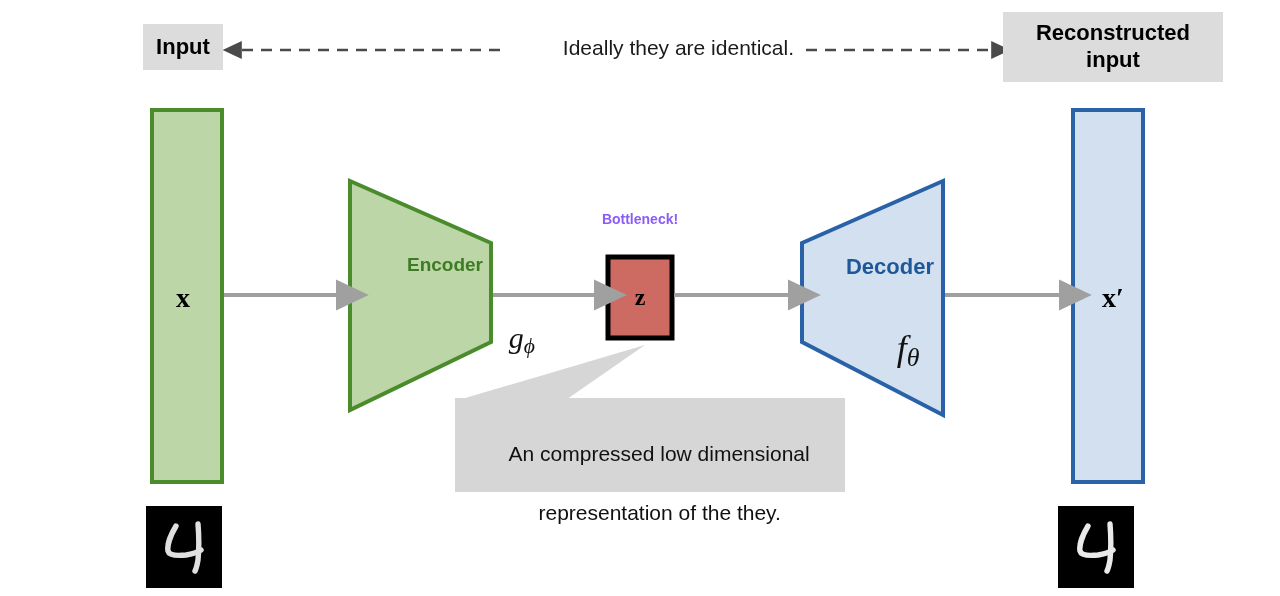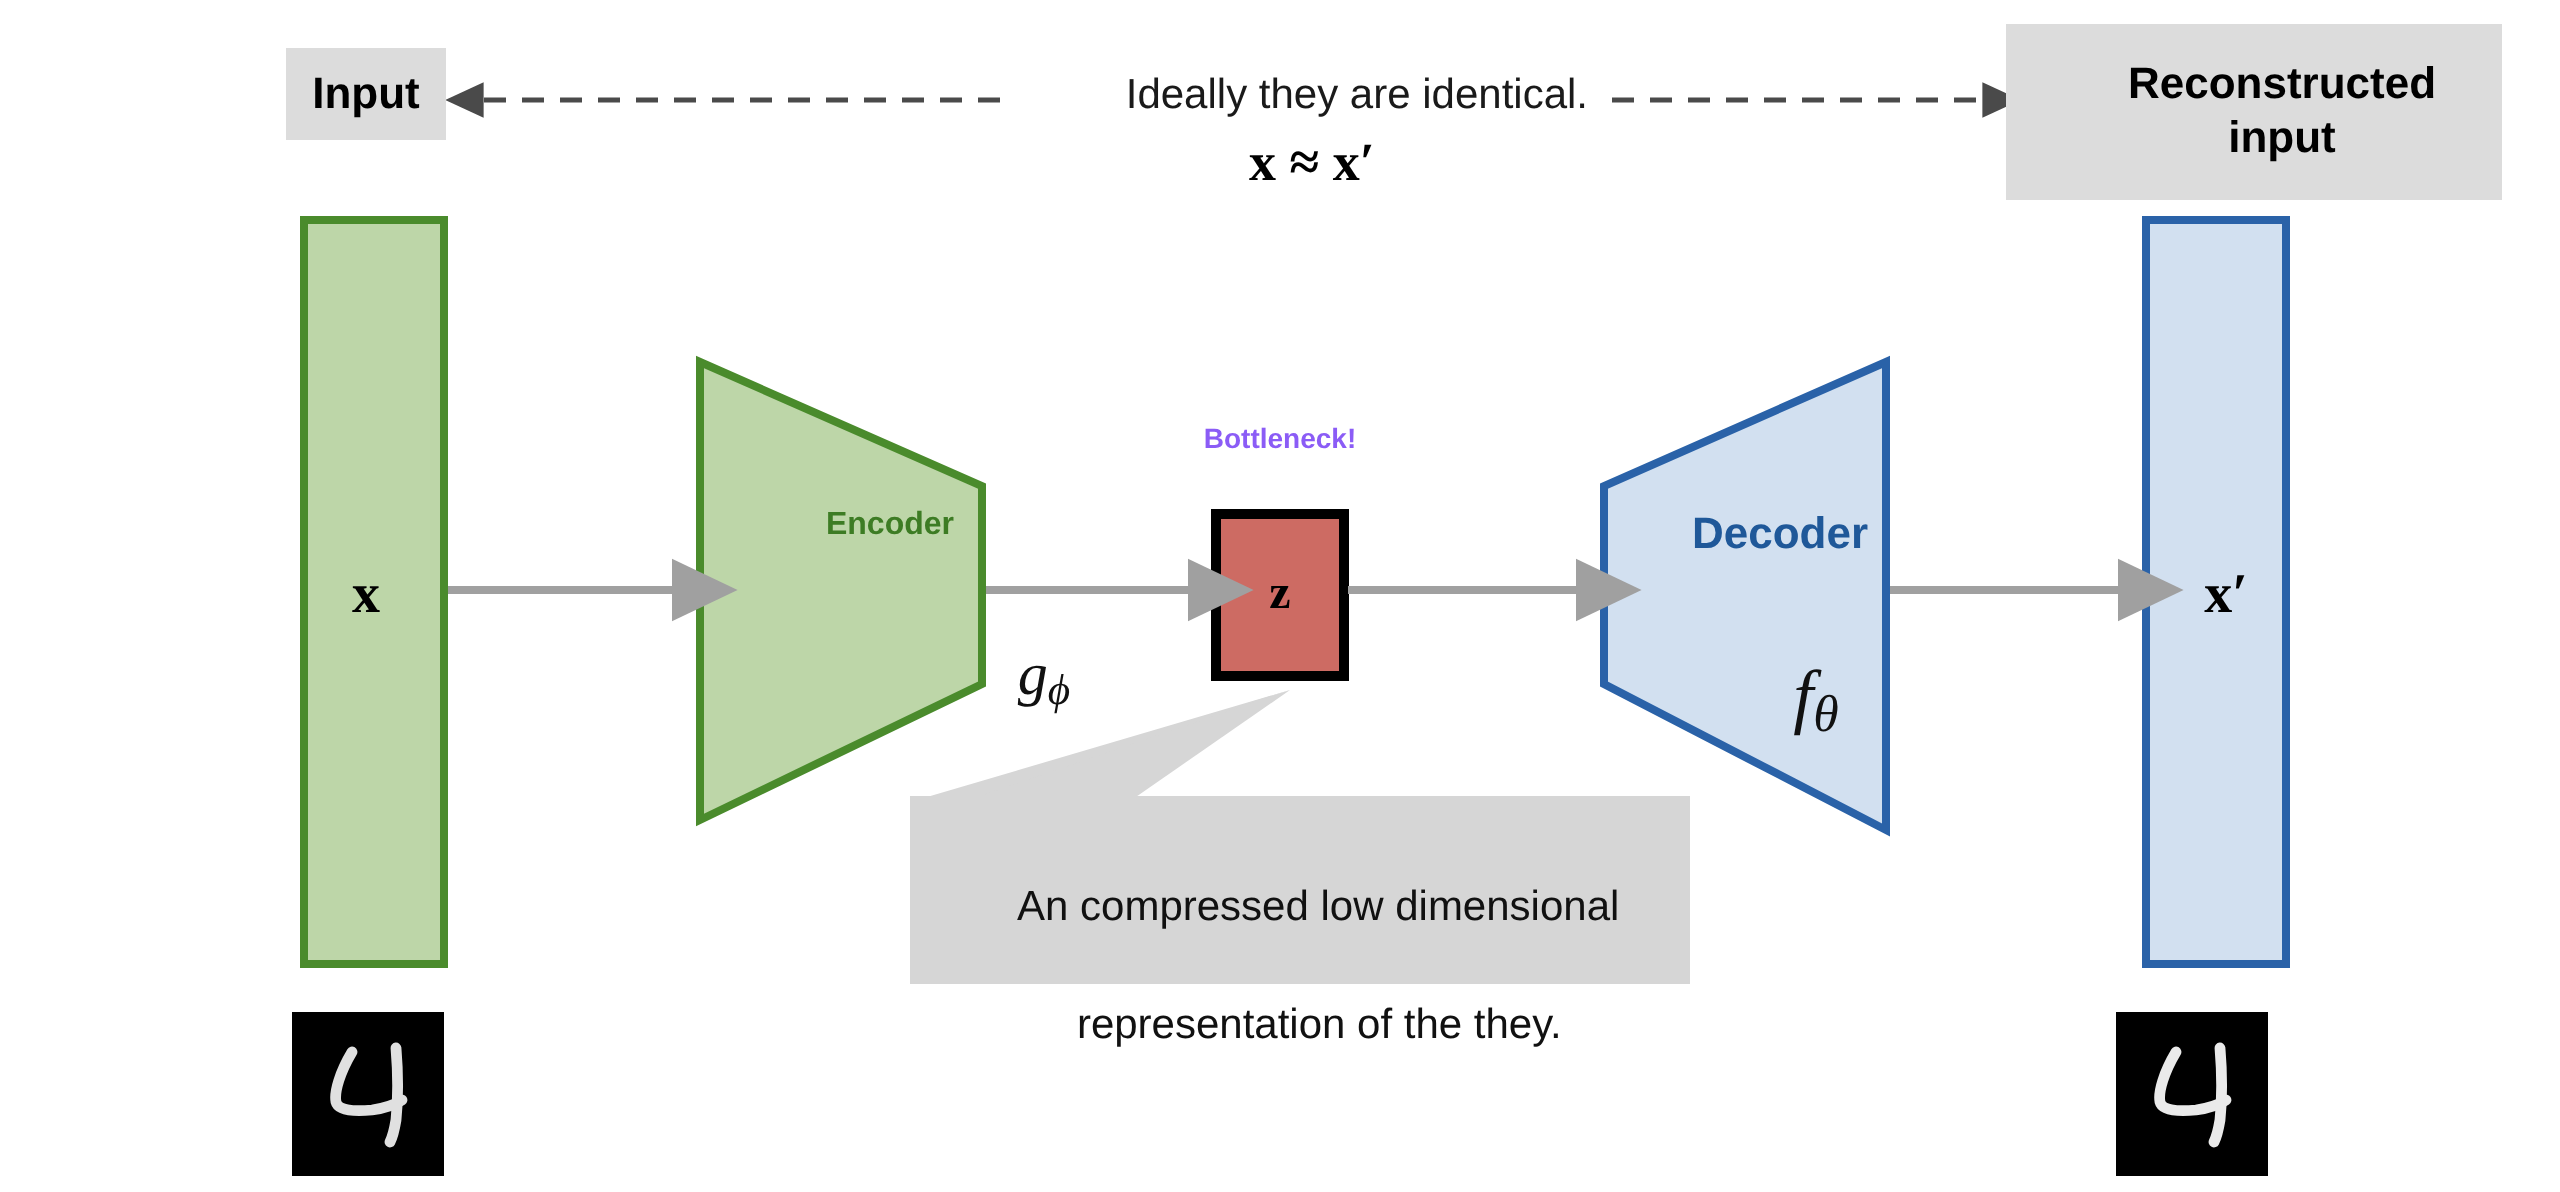--- a/index.html
+++ b/index.html
@@ -41,24 +41,23 @@
     align-items: center;
     justify-content: center;
     text-align: center;
   }
   #input-tag {
     left: 143px; top: 24px;
     width: 80px; height: 46px;
   }
   #recon-tag {
     left: 1003px; top: 12px;
-    width: 220px; height: 88px;
+    width: 220px; height: 70px;
     flex-direction: column;
     line-height: 1.22;
-    padding-left: 28px;
   }
   
   #ideal-text {
     left: 518px; top: 36px;
     width: 276px;
     font-size: 21px;
     color: #1a1a1a;
     text-align: right;
   }
   #ideal-math {
@@ -79,21 +78,21 @@
     text-align: center;
   }
   #x-label { left: 143px; top: 281px; width: 80px; }
   #xp-label { left: 1068px; top: 281px; width: 90px; }
   
   #encoder-name {
     left: 355px; top: 254px;
     width: 180px;
     text-align: center;
     font-weight: bold;
-    font-size: 16px;
+    font-size: 19px;
     color: #3d7c24;
   }
   #encoder-fn {
     left: 355px; top: 285px;
     width: 180px;
     text-align: right;
     font-family: "Liberation Serif", serif;
     font-style: italic;
     font-size: 30px;
     color: #111111;
@@ -198,21 +197,20 @@
 
   <div class="lbl tagbox" id="input-tag">Input</div>
 
   <div class="lbl tagbox" id="recon-tag">
     <span>Reconstructed</span>
     <span>input</span>
   </div>
 
   <div class="lbl" id="ideal-text">Ideally they are identical.</div>
 
-  <div class="lbl" id="ideal-math">x ≈ x′</div>
 
   <div class="lbl bigvar" id="x-label">x</div>
 
   <div class="lbl bigvar" id="xp-label">x′</div>
 
   <div class="lbl" id="encoder-name">Encoder</div>
   <div class="lbl" id="encoder-fn">
     <span>g</span><span class="sub">ϕ</span>
   </div>
 

